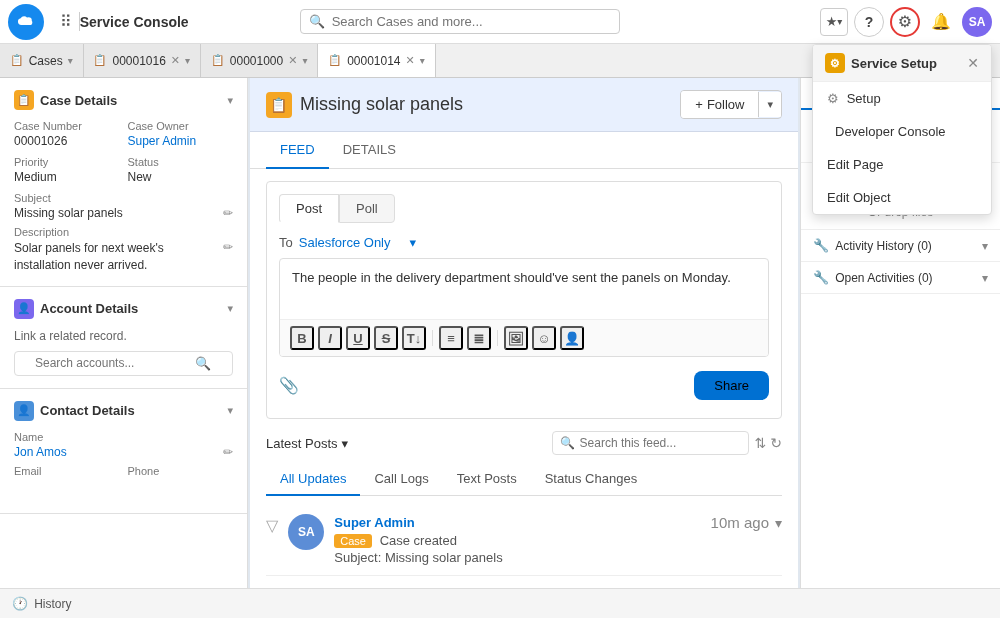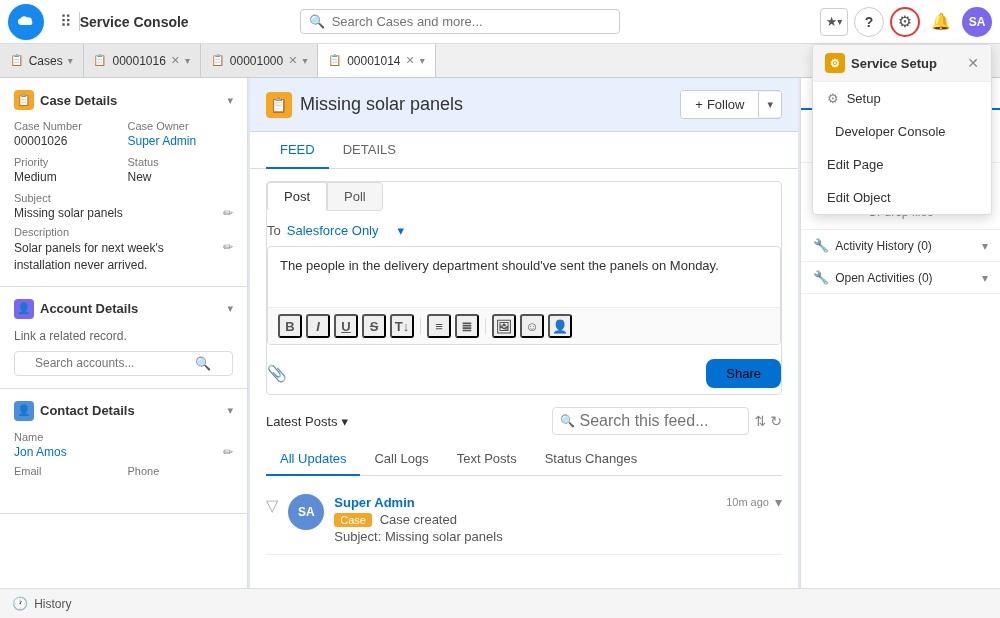--- a/index.html
+++ b/index.html
@@ -323,21 +323,21 @@
     }
     .latest-posts {
       display: flex; align-items: center; gap: 4px;
       font-size: 13px; color: #333; cursor: pointer;
     }
     .feed-search {
       display: flex; align-items: center;
       border: 1px solid #ddd; border-radius: 4px;
       padding: 4px 8px; background: white; gap: 4px;
     }
-    .feed-search input { border: none; outline: none; font-size: 16px; width: 160px; color: #666; }
+    .feed-search input { border: none; outline: none; font-size: 12px; width: 160px; color: #666; }
     .feed-controls { display: flex; align-items: center; gap: 4px; }
     .feed-ctrl-btn { color: #888; cursor: pointer; font-size: 14px; }
 
     .feed-filter-tabs {
       display: flex; gap: 0; border-bottom: 1px solid #ddd; margin-bottom: 8px;
     }
     .feed-filter-tab {
       padding: 8px 14px;
       font-size: 13px;
       color: #555;
@@ -356,21 +356,21 @@
     }
     .post-vote { color: #aaa; font-size: 16px; cursor: pointer; padding-top: 2px; }
     .post-avatar {
       width: 36px; height: 36px; border-radius: 50%;
       background: #5c8dd6; display: flex; align-items: center; justify-content: center;
       color: white; font-size: 12px; font-weight: bold; flex-shrink: 0;
     }
     .post-body { flex: 1; }
     .post-meta { display: flex; align-items: center; justify-content: space-between; }
     .post-author { font-weight: 600; color: #0070d2; font-size: 13px; }
-    .post-time { font-size: 11px; color: #888; }
+    .post-time { font-size: 15px; color: #888; }
     .post-action-icon { color: #888; font-size: 14px; cursor: pointer; }
     .post-created { font-size: 13px; color: #555; margin-top: 2px; }
     .post-subject { font-size: 13px; color: #555; margin-top: 2px; }
 
     
     .right-panel {
       width: 200px;
       background: white;
       border-left: 1px solid #ddd;
       flex-shrink: 0;
@@ -661,21 +661,21 @@
       <div class="case-tab active">
         <span>FEED</span>
       </div>
       <div class="case-tab">
         <span>DETAILS</span>
       </div>
     </div>
 
     <div class="feed-area">
 
-      <div style="border:1px solid #ddd;border-radius:4px;margin-bottom:12px;background:white;">
+      <div style="border:1px solid #ddd;border-radius:4px;padding:12px;margin-bottom:12px;background:white;">
         <div class="post-tabs">
           <div class="post-tab active">
             <span>Post</span>
           </div>
           <div class="post-tab">
             <span>Poll</span>
           </div>
         </div>
 
         <div class="to-row">

